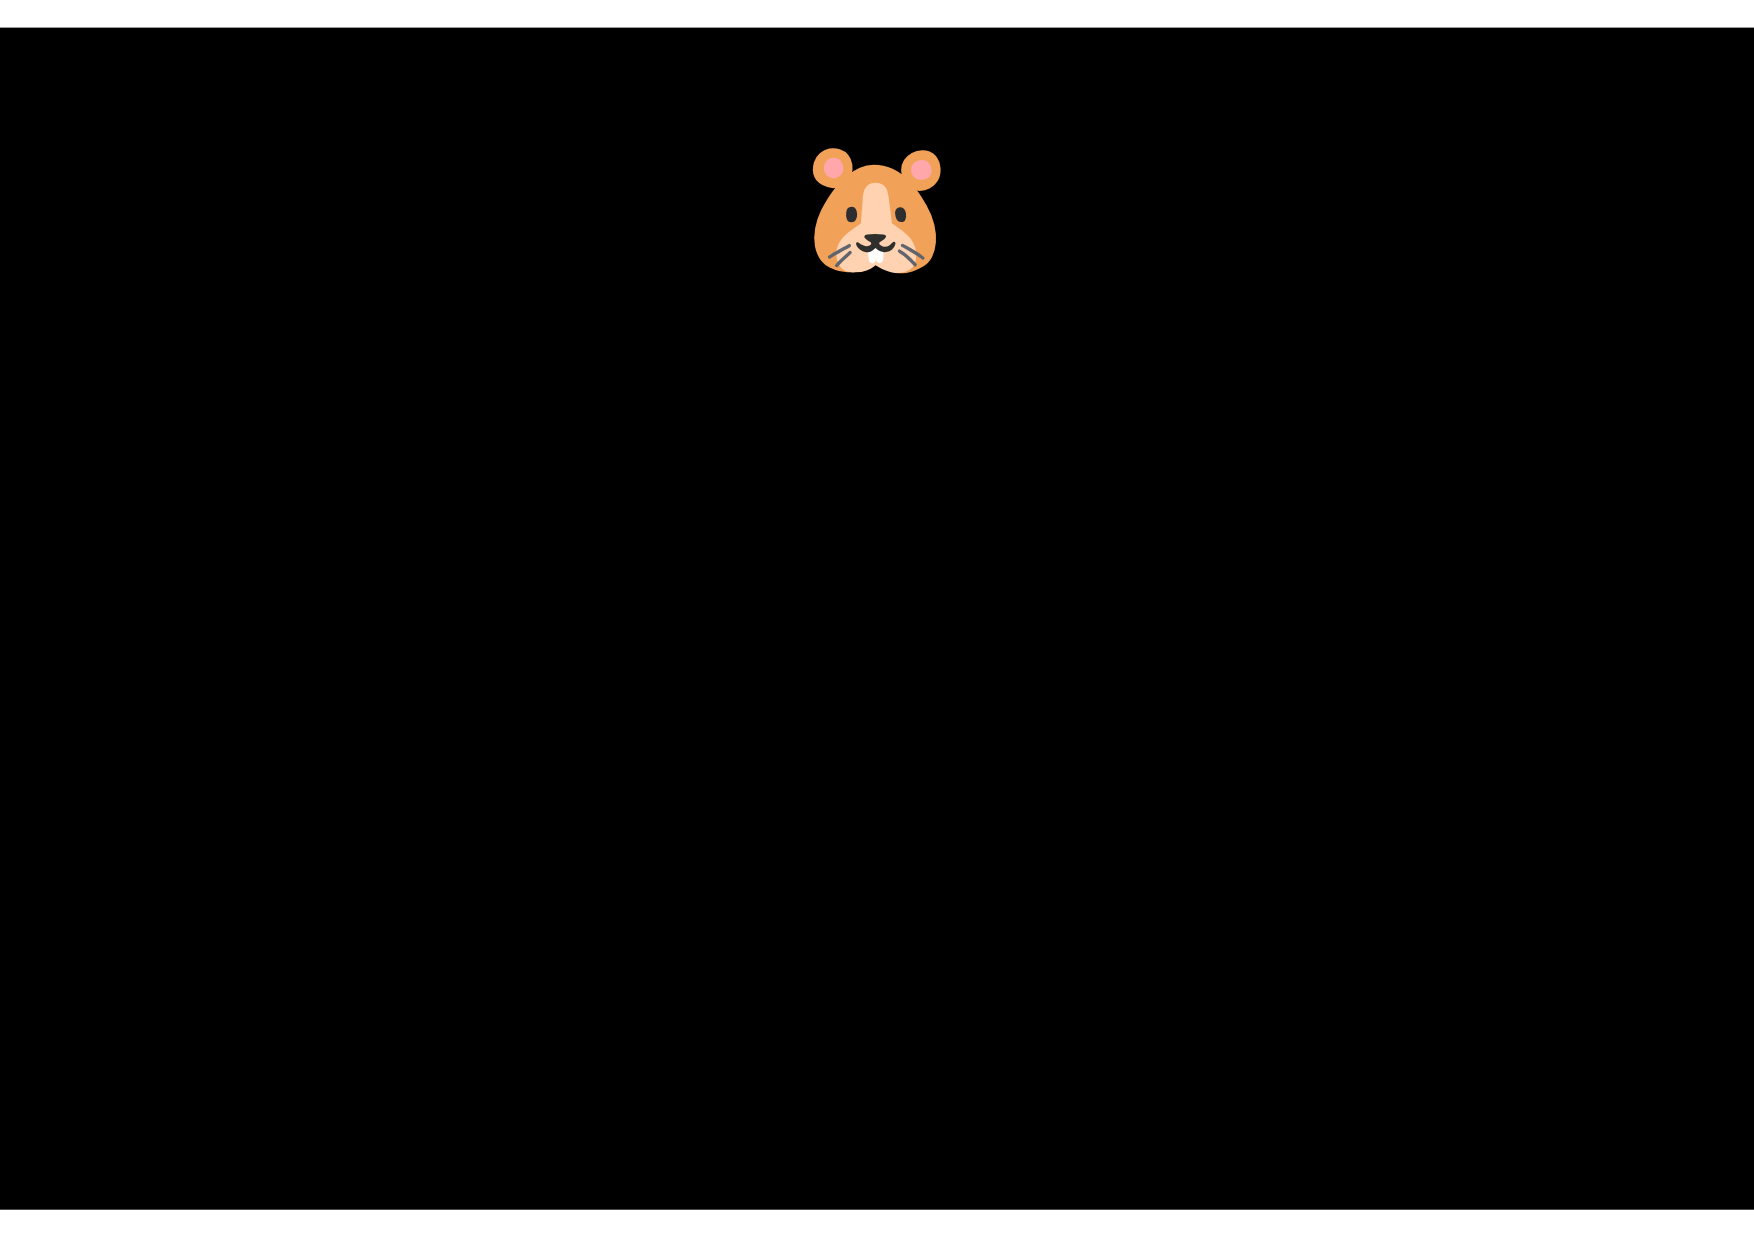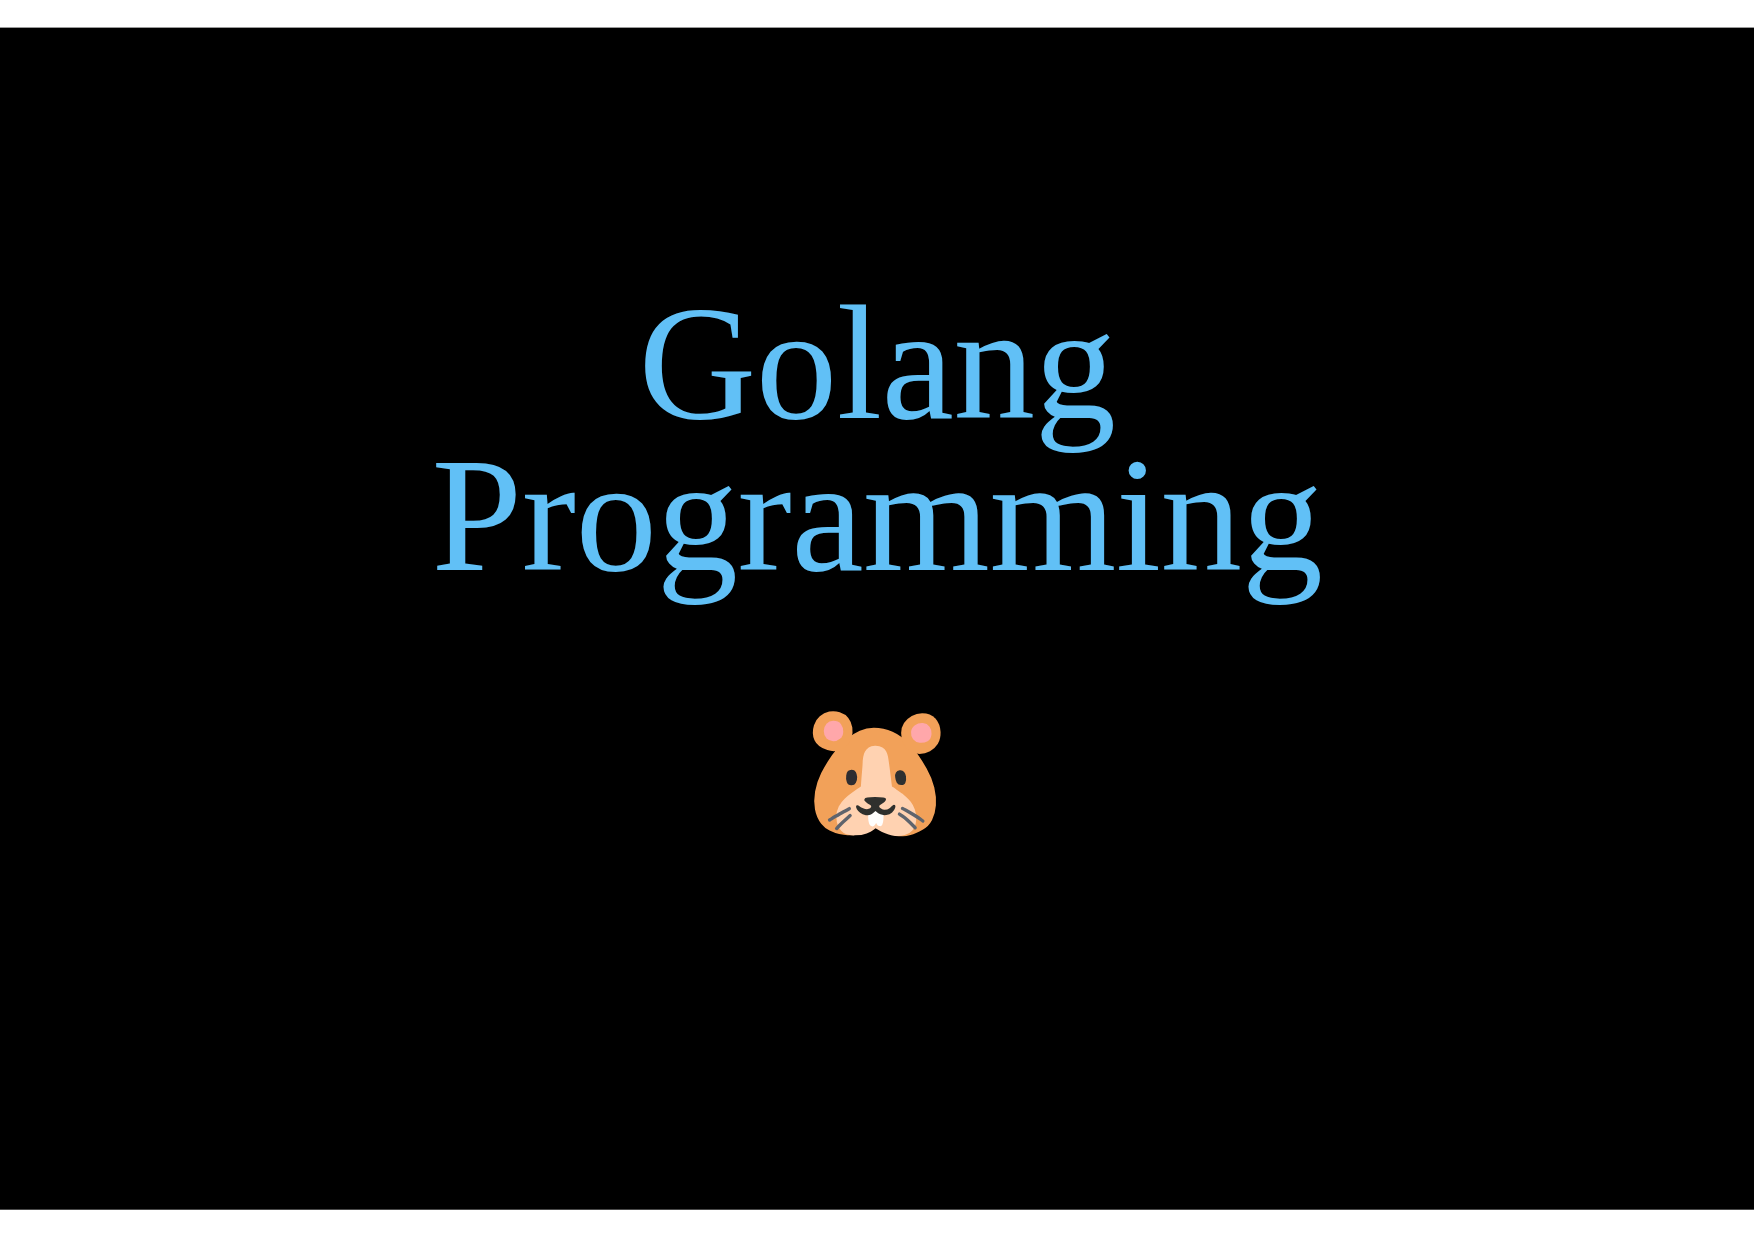--- a/index.html
+++ b/index.html
@@ -82,21 +82,20 @@
 </style>
 </head>
 <body>
 
 <div class="page">
 
   <div class="top-rule"></div>
 
   <div class="slide">
 
-    <h1 class="slide-title"><span>Golang</span><br><span>Programming</span></h1>
 
     <div class="slide-emoji">🐹</div>
 
   </div>
 
   <div class="bottom-rule"></div>
 
 </div>
 
 </body></html>

